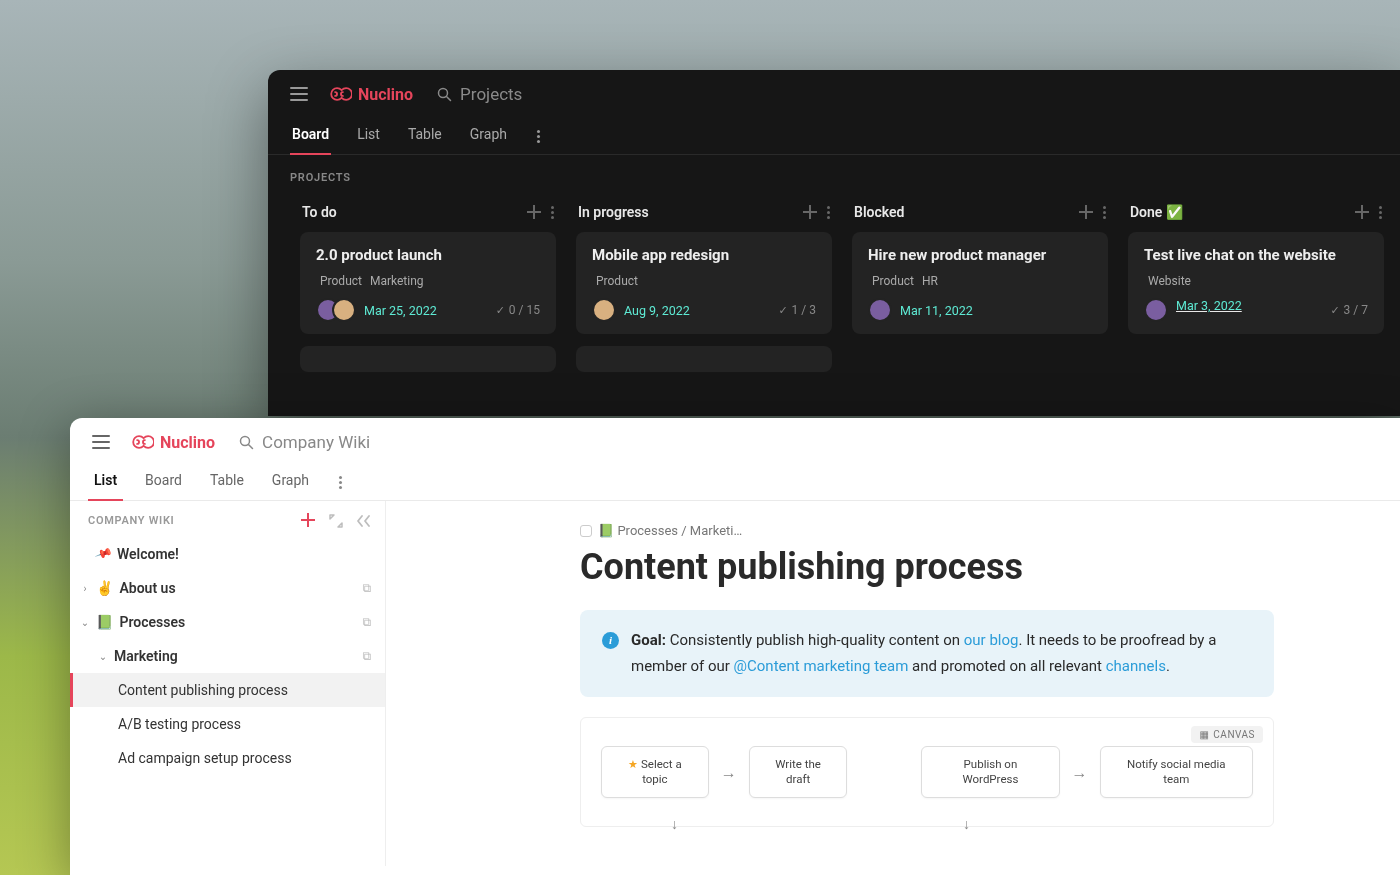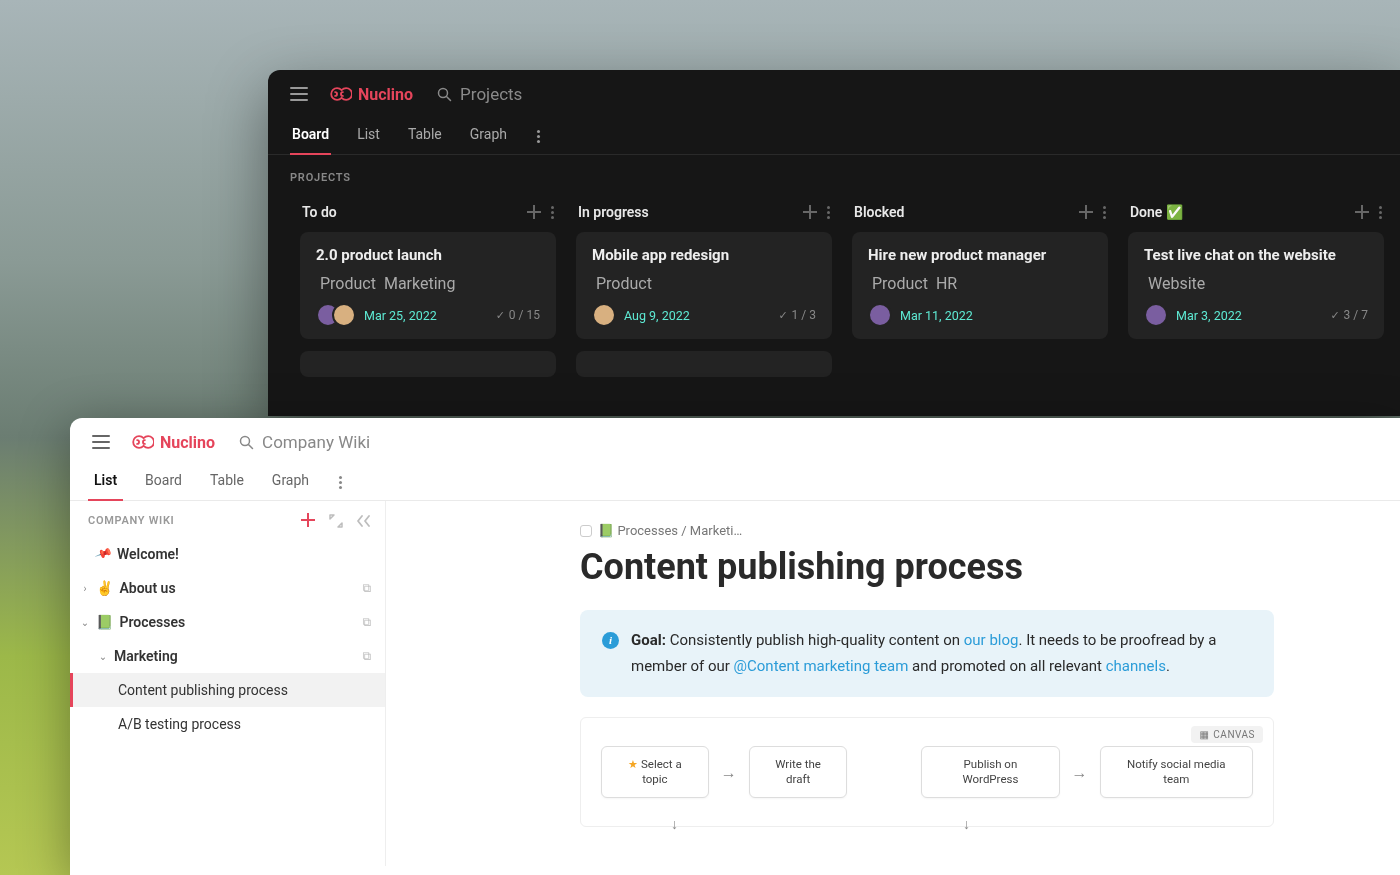--- a/index.html
+++ b/index.html
@@ -30,21 +30,21 @@
 .dw-plus { width:14px; height:14px; position:relative; opacity:0.55; cursor:pointer; }
 .dw-plus::before, .dw-plus::after { content:''; position:absolute; background:#aaa; }
 .dw-plus::before { left:6px; top:0; width:2px; height:14px; }
 .dw-plus::after { top:6px; left:0; height:2px; width:14px; }
 .dw-col-dots { display:flex; flex-direction:column; gap:2px; cursor:pointer; opacity:0.55; }
 .dw-col-dots span { width:3px; height:3px; background:#aaa; border-radius:50%; }
 
 .dw-card { background:#232323; border-radius:8px; padding:14px 16px 12px 16px; margin-bottom: 12px; }
 .dw-card-title { font-size:15px; font-weight:700; color:#eee; margin-bottom:10px; }
 .dw-tags { display:flex; gap:8px; margin-bottom:10px; margin-left:4px; }
-.dw-tag { font-size:16px; color:#aaa; }
+.dw-tag { font-size:12px; color:#aaa; }
 .dw-card-footer { display:flex; align-items:center; justify-content:space-between; }
 .dw-avatars { display:flex; align-items:center; }
 .dw-avatar { width:24px; height:24px; border-radius:50%; border:2px solid #232323; background:#7a5ea0; display:flex; align-items:center; justify-content:center; color:#fff; font-size:10px; }
 .dw-avatar.two { margin-left:-8px; background:#d8b080; }
 .dw-date { font-size:12.5px; color:#5eead4; margin-left:8px; }
 .dw-progress { font-size:12px; color:#888; display:flex; align-items:center; gap:4px; }
 .dw-checks { font-size:11px; }
 .dw-card-stub { background:#232323; border-radius:8px; height:26px; }
 
 
@@ -255,21 +255,21 @@
               <span></span>
             </div>
         </div>
       </div>
       <div class="dw-card">
         <div class="dw-card-title">Test live chat on the website</div>
         <div class="dw-tags">
           <span class="dw-tag">Website</span>
         </div>
         <div class="dw-card-footer">
-          <div style="display:flex;align-items:center;">
+          <div style="display:flex;align-items:flex-start;text-decoration:underline;">
             <div class="dw-avatars">
               <div class="dw-avatar"></div>
             </div>
             <span class="dw-date">Mar 3, 2022</span>
           </div>
           <div class="dw-progress">
               <span class="dw-checks">✓</span>
               <span>3 / 7</span>
             </div>
         </div>
@@ -347,20 +347,23 @@
           <span class="tree-caret">⌄</span>
           <span class="tree-label">Marketing</span>
           <span class="tree-copy">⧉</span>
         </div>
         <div class="tree-item subsub selected">
           <span class="tree-label">Content publishing process</span>
         </div>
         <div class="tree-item subsub">
           <span class="tree-label">A/B testing process</span>
         </div>
+        <div class="tree-item subsub">
+          <span class="tree-label">Ad campaign setup process</span>
+        </div>
       </div>
     </div>
 
     <div class="lw-main">
       <div class="lw-crumb">
         <span class="lw-crumb-chk"></span>
         <span>📗 Processes / Marketi…</span>
       </div>
       <div class="lw-title">Content publishing process</div>
 

